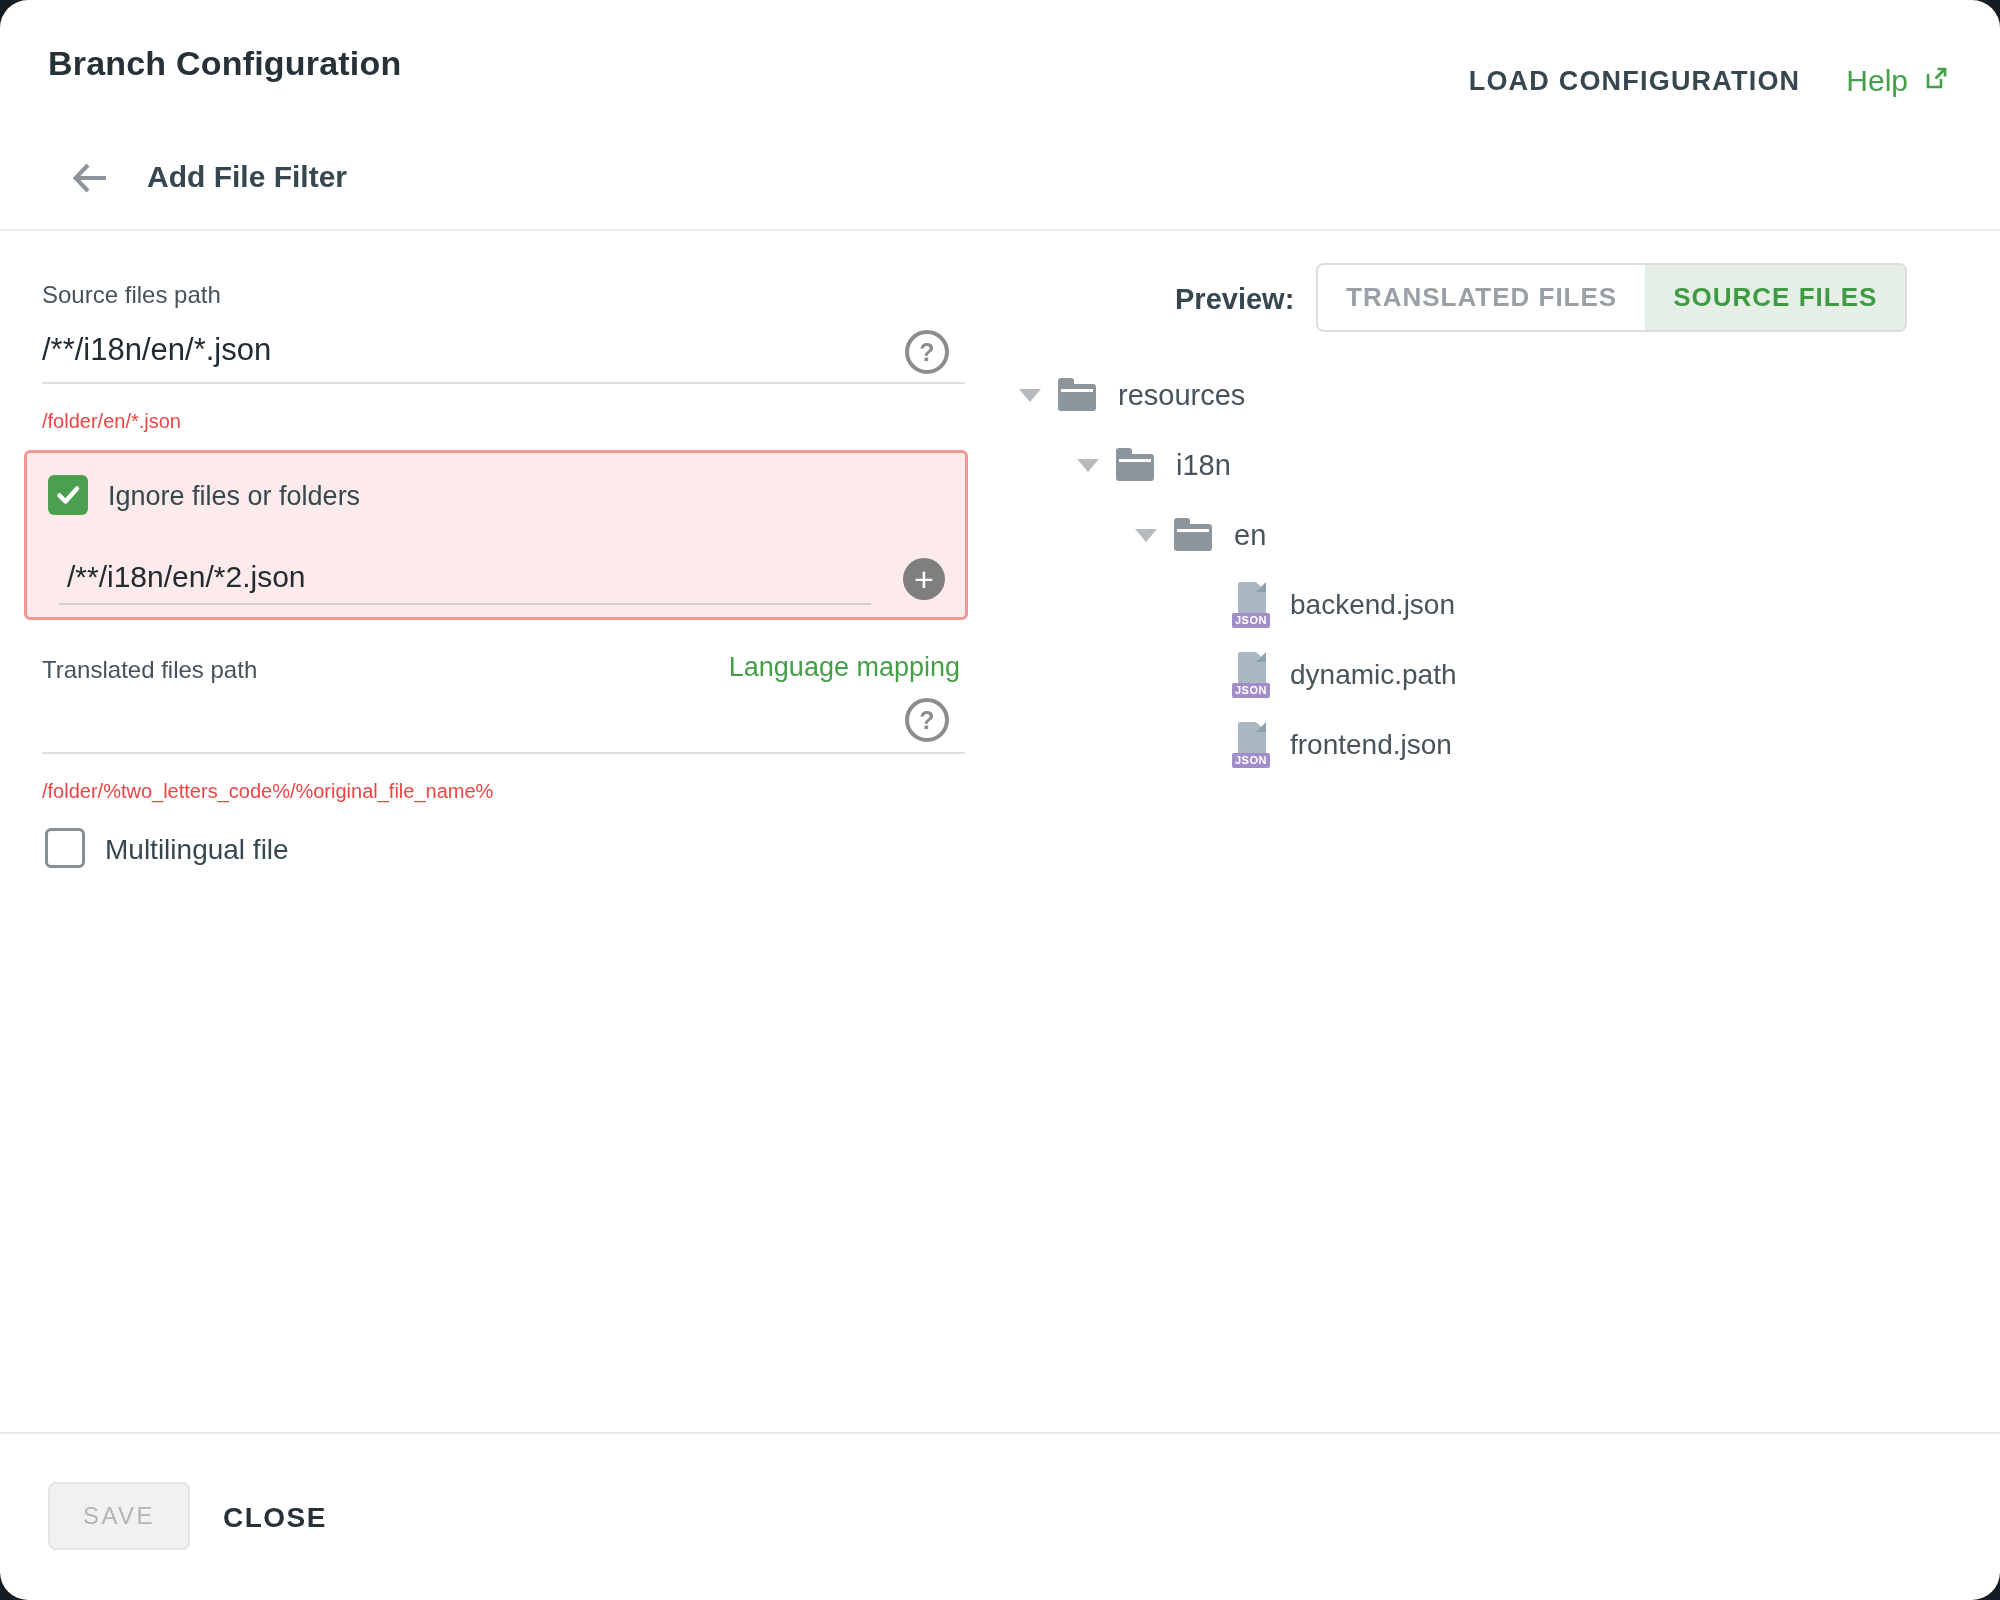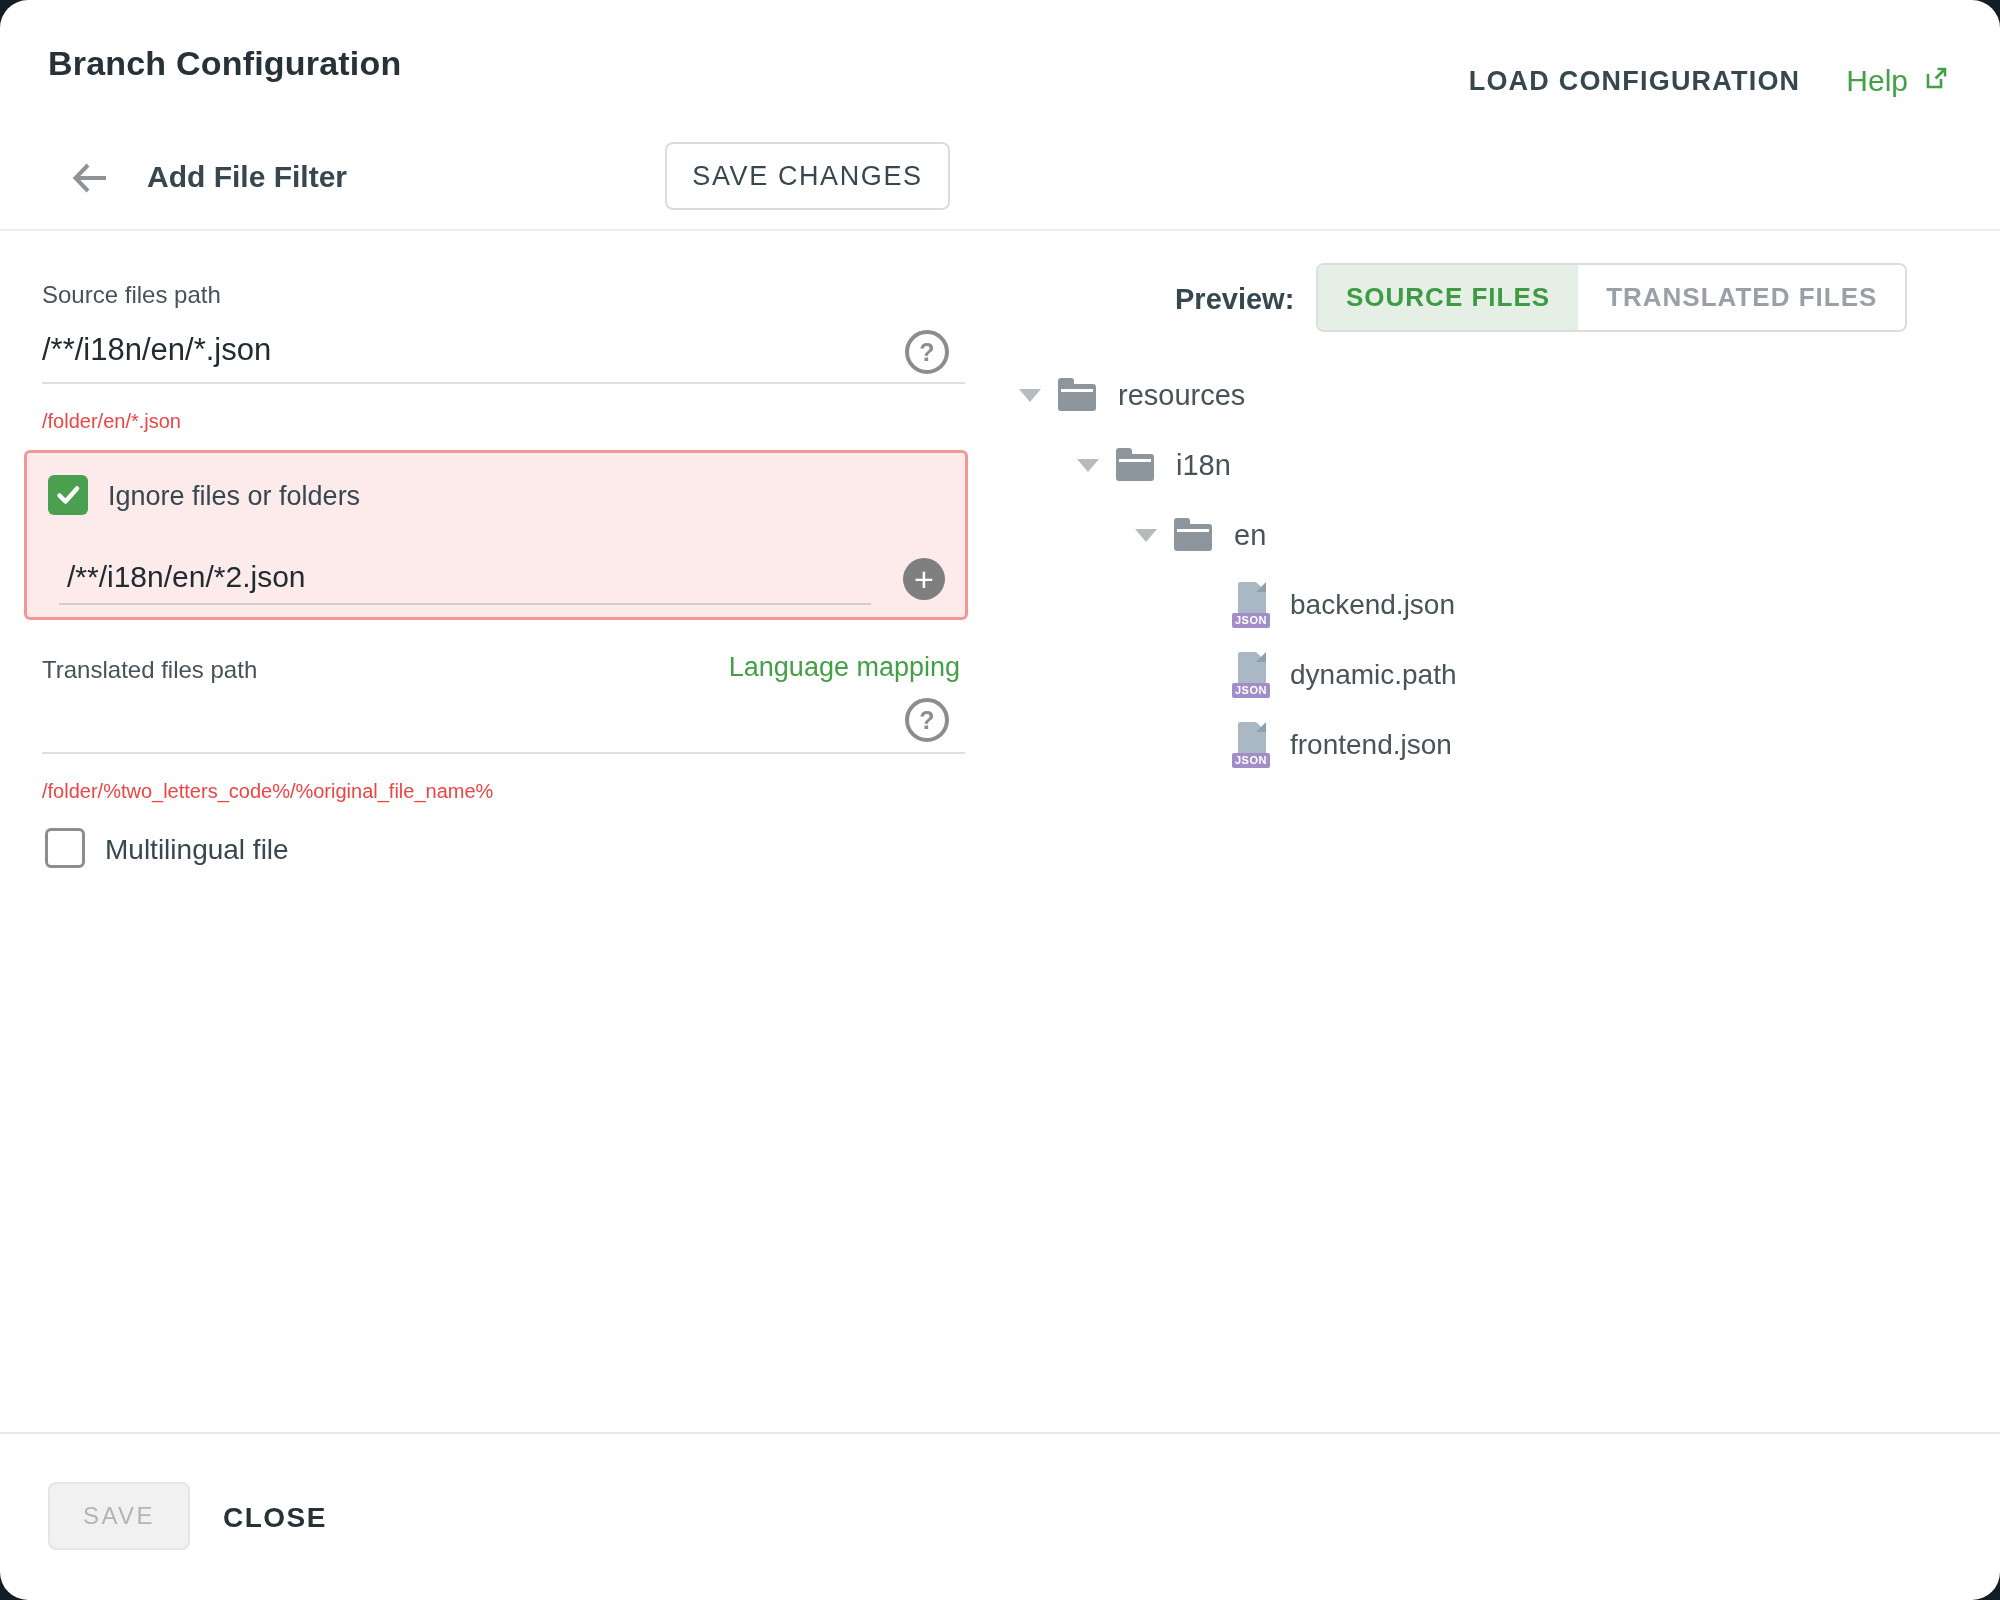--- a/index.html
+++ b/index.html
@@ -171,21 +171,20 @@
 
   <button class="back-btn">
     <span>
       <svg width="44" height="44" viewBox="0 0 44 44" fill="none">
         <path d="M38 22 H8" stroke="#8d9499" stroke-width="4"></path>
         <path d="M20 9 L7.5 22 L20 35" stroke="#8d9499" stroke-width="4" fill="none"></path>
       </svg>
     </span>
   </button>
   <div class="subpage-title">Add File Filter</div>
-  <button class="save-changes-btn">SAVE CHANGES</button>
   <div class="header-divider"></div>
 
   <div class="field-label" style="left:42px;top:281px;">Source files path</div>
   <div class="field-value" style="left:42px;top:332px;">/**/i18n/en/*.json</div>
   <div class="field-underline" style="left:42px;top:382px;width:923px;"></div>
   <div class="help-circle" style="left:905px;top:330px;">?</div>
   <div class="field-hint" style="left:42px;top:410px;">/folder/en/*.json</div>
 
   <div class="ignore-box">
     <div class="checkbox checked" style="left:21px;top:22px;">
@@ -205,22 +204,22 @@
   <a class="lang-mapping">Language mapping</a>
   <div class="field-underline" style="left:42px;top:752px;width:923px;"></div>
   <div class="help-circle" style="left:905px;top:698px;">?</div>
   <div class="field-hint" style="left:42px;top:780px;">/folder/%two_letters_code%/%original_file_name%</div>
 
   <div class="checkbox unchecked" style="left:45px;top:828px;"></div>
   <div class="checkbox-label" style="left:105px;top:834px;font-size:28px;">Multilingual file</div>
 
   <div class="preview-label">Preview:</div>
   <div class="toggle-group">
+    <button class="toggle-seg">TRANSLATED FILES</button>
     <button class="toggle-seg active">SOURCE FILES</button>
-    <button class="toggle-seg">TRANSLATED FILES</button>
   </div>
 
   <div class="tree" id="tree">
       <div class="tree-row" style="padding-left: 0px;">
         <div class="caret"></div>
         <div class="folder-ico"></div>
         <span class="tree-label">resources</span>
       </div>
       <div class="tree-row" style="padding-left: 58px;">
         <div class="caret"></div>

